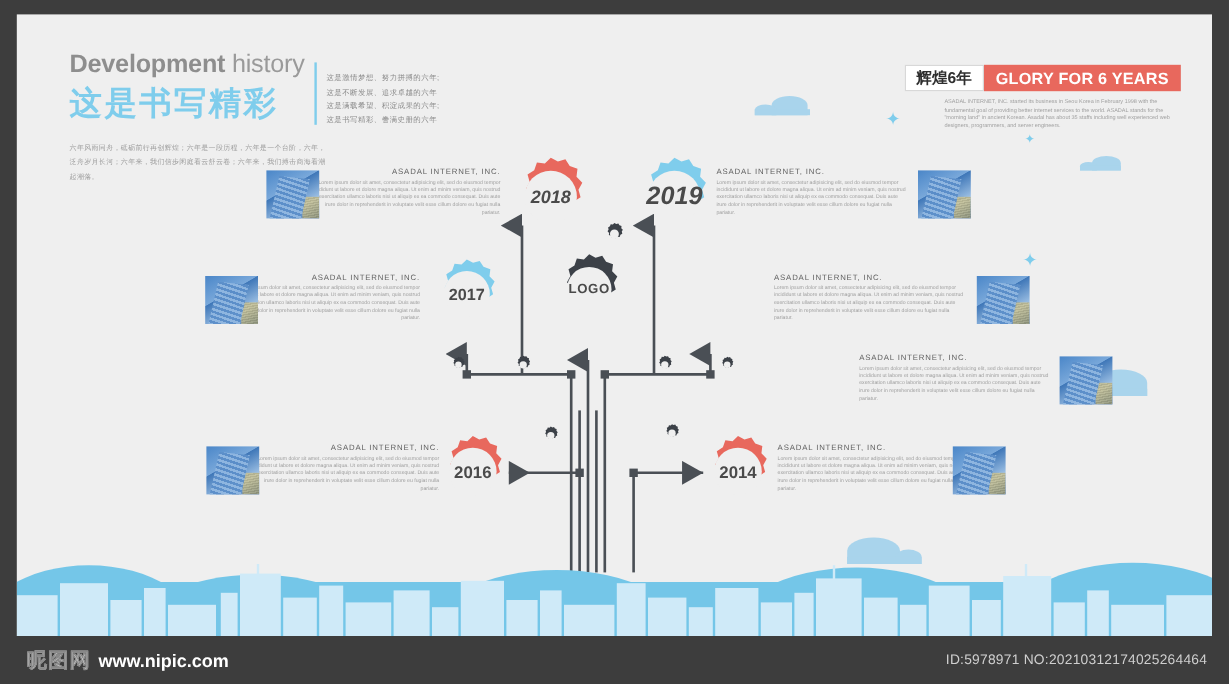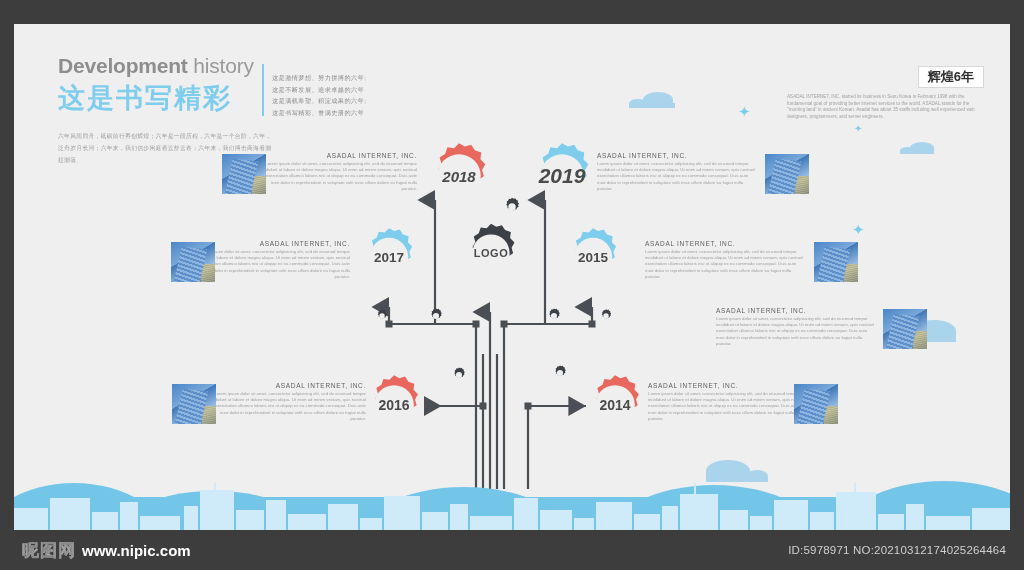--- a/index.html
+++ b/index.html
@@ -2,21 +2,21 @@
 <html><head>
 <meta charset="utf-8">
 <style>
   * { margin:0; padding:0; box-sizing:border-box; }
   html,body { width:1024px; height:570px; overflow:hidden; background:#3d3d3d; font-family:"Liberation Sans", sans-serif; }
 
   #stage { position:relative; width:1024px; height:570px; background:#3d3d3d; }
 
   
   #poster {
-    position:absolute; left:14px; top:24px; width:996px; height:518px;
+    position:absolute; left:14px; top:12px; width:996px; height:518px;
     background:#efefef; overflow:hidden;
   }
 
   
   .hdr { position:absolute; left:44px; top:30px; width:210px; }
   .hdr-en { font-size:21px; color:#9a9a9a; font-weight:400; letter-spacing:-.2px; white-space:nowrap;}
   .hdr-en b { font-weight:700; color:#8e8e8e; }
   .hdr-cn { font-size:27px; font-weight:700; color:#7fcdec; letter-spacing:2px; margin-top:2px; white-space:nowrap; }
 
   .hdr-rule { position:absolute; left:248px; top:40px; width:2px; height:52px; background:#7fcdec; }
@@ -86,20 +86,21 @@
     <div class="hdr-lines">
       <div>这是激情梦想、努力拼搏的六年;</div>
       <div>这是不断发展、追求卓越的六年</div>
       <div>这是满载希望、积淀成果的六年;</div>
       <div>这是书写精彩、誊满史册的六年</div>
     </div>
     <div class="sub-cn">六年风雨同舟，砥砺前行再创辉煌；六年是一段历程，六年是一个台阶，六年，泛舟岁月长河；六年来，我们信步闲庭看云舒云卷；六年来，我们搏击商海看潮起潮落。</div>
 
     <div class="badge">
       <div class="badge-cn">辉煌6年</div>
+      <div class="badge-en">GLORY FOR 6 YEARS</div>
     </div>
     <div class="badge-desc">ASADAL INTERNET, INC. started its business in Seou Korea in February 1998 with the fundamental goal of providing better internet services to the world. ASADAL stands for the "morning land" in ancient Korean. Asadal has about 35 staffs including well experienced web designers, programmers, and server engineers.</div>
 
     <div class="cloud" style="left:615px;top:68px;width:46px;height:16px;">
       <i style="left:14px;top:0;width:30px;height:16px;"></i>
         <i style="left:0;top:7px;width:18px;height:9px;"></i>
       <i style="left:0;bottom:0;width:46px;height:5px;border-radius:0;"></i>
     </div>
     <div class="cloud" style="left:886px;top:118px;width:34px;height:12px;">
       <i style="left:10px;top:0;width:24px;height:12px;"></i>
@@ -237,27 +238,20 @@
     </div>
 
     <div class="gear" style="left:345px;top:203px;width:60px;height:60px;text-decoration:underline;">
       <svg width="60" height="60" viewBox="0 0 100 100">
         <path fill="#7fcdec" d="M50 2l8.7 4.7 9.2-2.6 5.3 8.2 9.5 3.3-1.2 9.7 7.1 7.4-4.7 8.6 2.6 9.2-8.2 5.3-3.3 9.5-9.7-1.2-7.4 7.1-8.6-4.7-9.2 2.6-5.3-8.2-9.5-3.3 1.2-9.7-7.1-7.4 4.7-8.6-2.6-9.2 8.2-5.3 3.3-9.5 9.7 1.2z"></path>
         <circle cx="50" cy="50" r="32" fill="#efefef"></circle>
       </svg>
       <div class="lbl" style="font-size:13.5px;">2017</div>
     </div>
 
-    <div class="gear" style="left:549px;top:203px;width:60px;height:60px;">
-      <svg width="60" height="60" viewBox="0 0 100 100">
-        <path fill="#7fcdec" d="M50 2l8.7 4.7 9.2-2.6 5.3 8.2 9.5 3.3-1.2 9.7 7.1 7.4-4.7 8.6 2.6 9.2-8.2 5.3-3.3 9.5-9.7-1.2-7.4 7.1-8.6-4.7-9.2 2.6-5.3-8.2-9.5-3.3 1.2-9.7-7.1-7.4 4.7-8.6-2.6-9.2 8.2-5.3 3.3-9.5 9.7 1.2z"></path>
-        <circle cx="50" cy="50" r="32" fill="#efefef"></circle>
-      </svg>
-      <div class="lbl" style="font-size:13.5px;">2015</div>
-    </div>
 
     <div class="gear" style="left:349px;top:350px;width:62px;height:62px;">
       <svg width="62" height="62" viewBox="0 0 100 100">
         <path fill="#e8685d" d="M50 2l8.7 4.7 9.2-2.6 5.3 8.2 9.5 3.3-1.2 9.7 7.1 7.4-4.7 8.6 2.6 9.2-8.2 5.3-3.3 9.5-9.7-1.2-7.4 7.1-8.6-4.7-9.2 2.6-5.3-8.2-9.5-3.3 1.2-9.7-7.1-7.4 4.7-8.6-2.6-9.2 8.2-5.3 3.3-9.5 9.7 1.2z"></path>
         <circle cx="50" cy="50" r="32" fill="#efefef"></circle>
       </svg>
       <div class="lbl" style="font-size:14px;">2016</div>
     </div>
 
     <div class="gear" style="left:570px;top:350px;width:62px;height:62px;">

